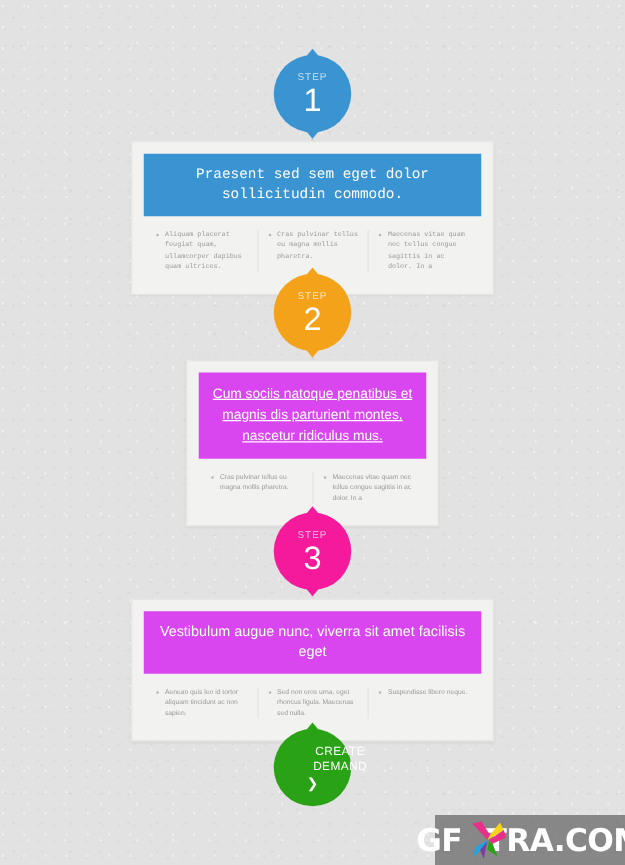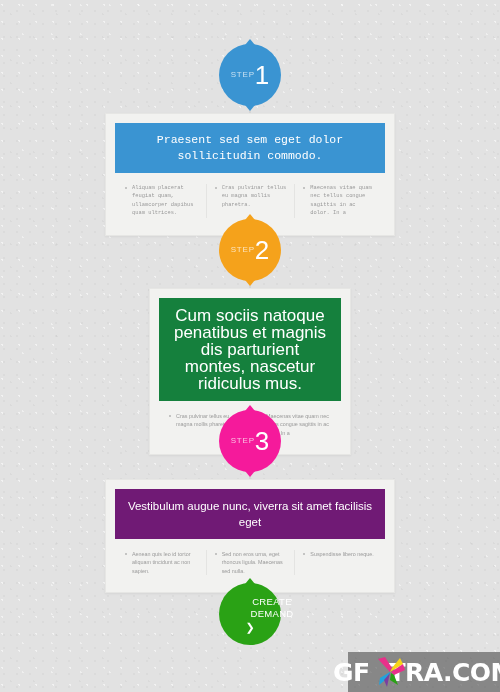--- a/index.html
+++ b/index.html
@@ -37,21 +37,21 @@
 
   
   .circle {
     position: absolute;
     left: 50%;
     transform: translateX(-50%);
     width: 62px;
     height: 62px;
     border-radius: 50%;
     display: flex;
-    flex-direction: row;
+    flex-direction: column;
     align-items: center;
     justify-content: center;
     z-index: 4;
   }
   .circle::before,
   .circle::after {
     content: "";
     position: absolute;
     left: 50%;
     transform: translateX(-50%);
@@ -144,22 +144,22 @@
   .panel-wide3  { width: 290px; top: 479px;  }
 
   .banner {
     color: #ffffff;
     text-align: center;
     padding: 9px 10px;
     font-size: 11.5px;
     line-height: 16px;
   }
   .b-blue   { background: #3a94d2; }
-  .b-orange { background: #15803d; font-size: 17px; line-height: 17px; }
-  .b-pink   { background: #701a75; }
+  .b-orange { background: #d946ef; font-size: 11px; line-height: 17px; text-decoration: underline; }
+  .b-pink   { background: #d946ef; }
 
   .cols {
     display: flex;
     padding: 11px 2px 8px 2px;
     gap: 0;
   }
   .cols-3 > .col { width: 33.33%; }
   .cols-2 > .col { width: 50%; }
   .col {
     padding: 0 7px;

